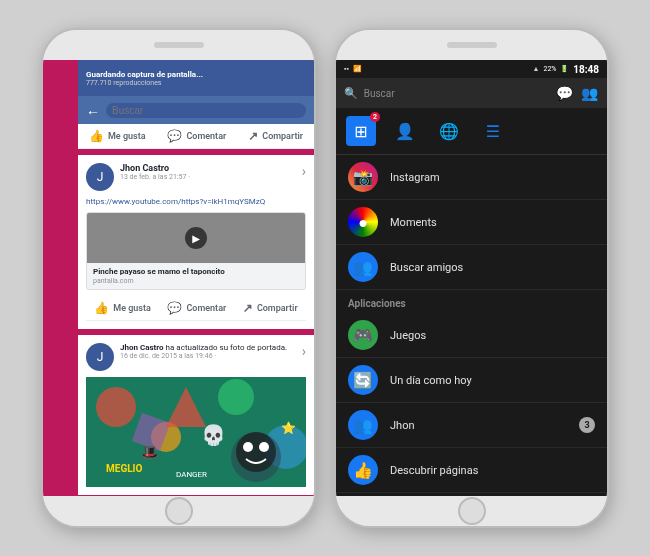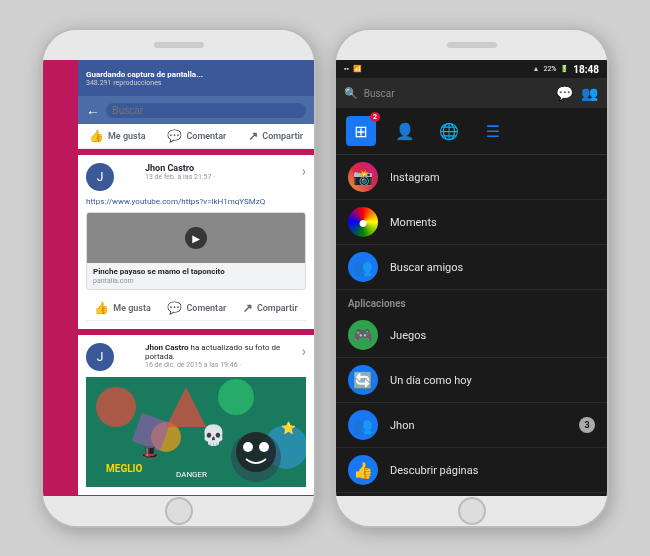--- a/index.html
+++ b/index.html
@@ -169,21 +169,20 @@
       flex-shrink: 0;
       display: flex;
       align-items: center;
       justify-content: center;
       color: white;
       font-size: 12px;
     }
 
     .post-meta {
       flex: 1;
-      margin-left: 25px;
     }
 
     .post-author {
       font-size: 9px;
       font-weight: bold;
       color: #1d2129;
     }
 
     .post-date {
       font-size: 7px;
@@ -433,21 +432,21 @@
 
 <div class="phone">
   <div class="phone-top-bar">
     <div class="speaker"></div>
   </div>
   <div class="phone-screen left-screen">
 
     <div class="fb-top-bar">
       <div class="recording-info">
         <div class="recording-title">Guardando captura de pantalla...</div>
-        <div class="recording-views">348.291 reproducciones</div>
+        <div class="recording-views">777.710 reproducciones</div>
       </div>
     </div>
 
     <div class="fb-search-bar">
       <span class="back-arrow">←</span>
       <input class="search-input-fb" placeholder="Buscar" readonly="" style="">
     </div>
 
     <div class="action-bar">
       <div class="action-btn">

